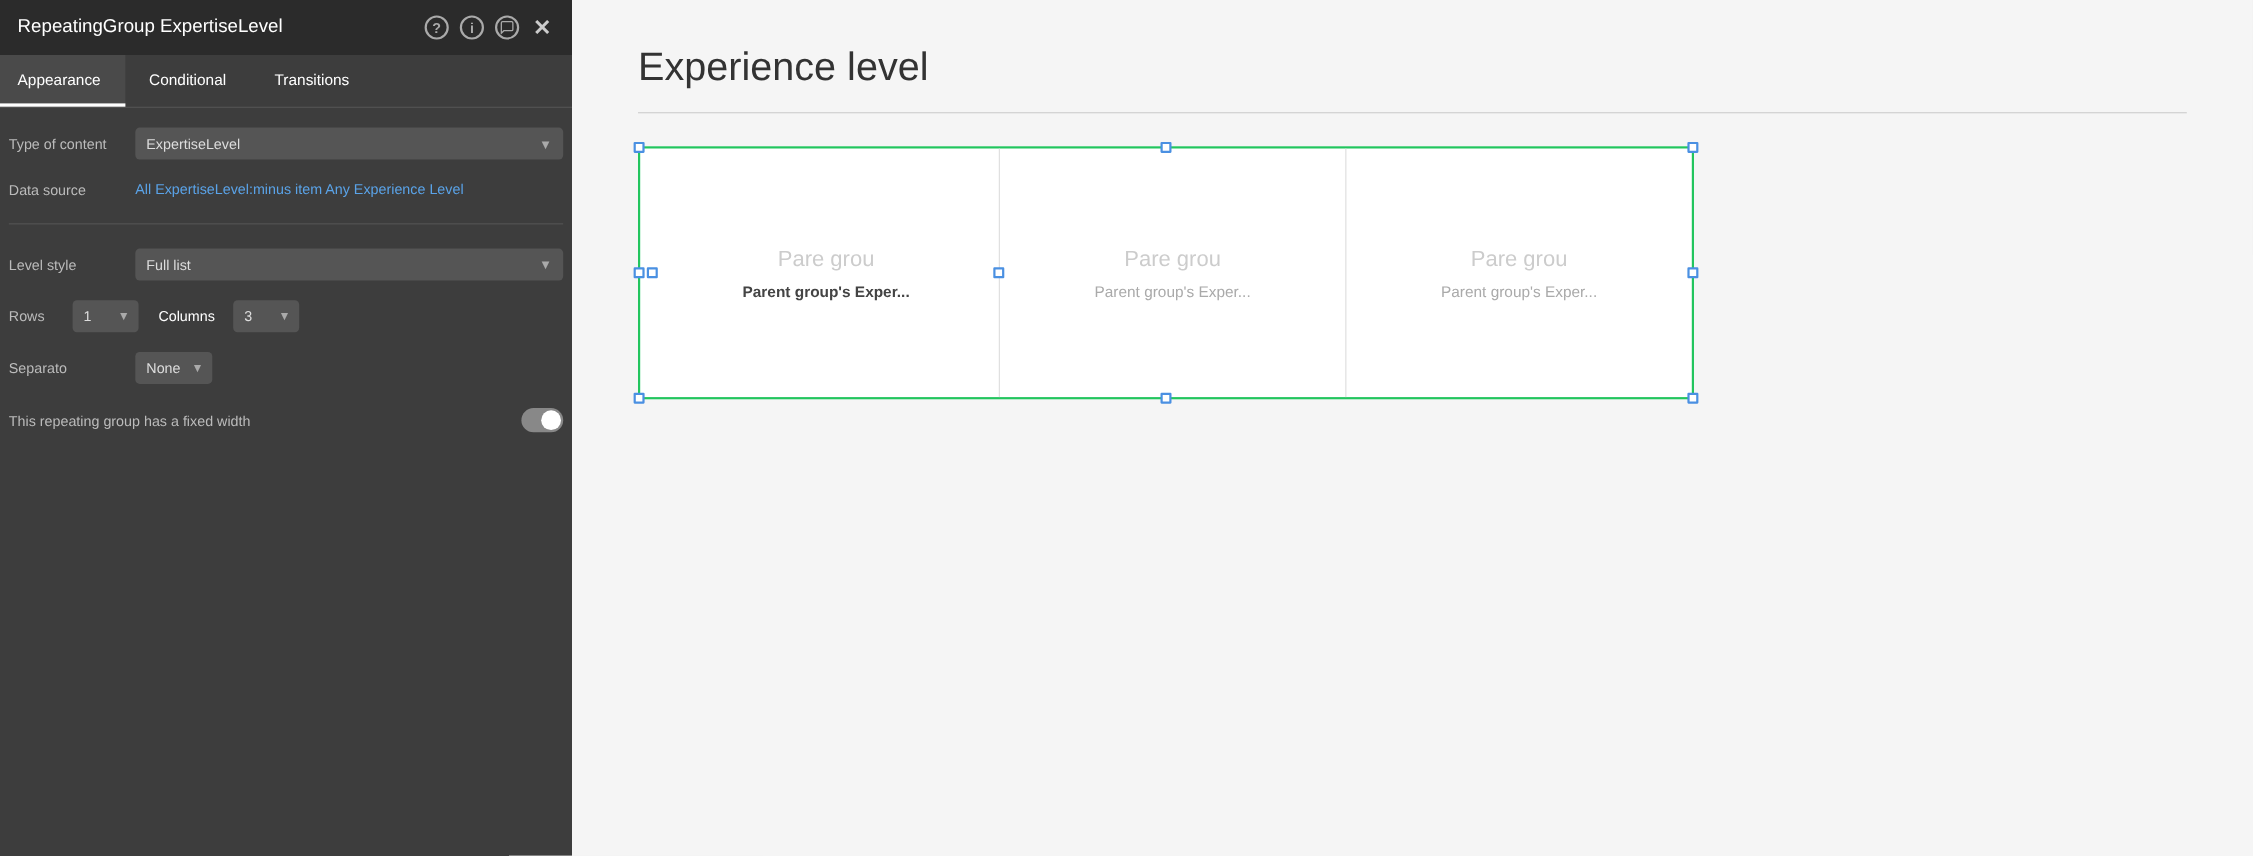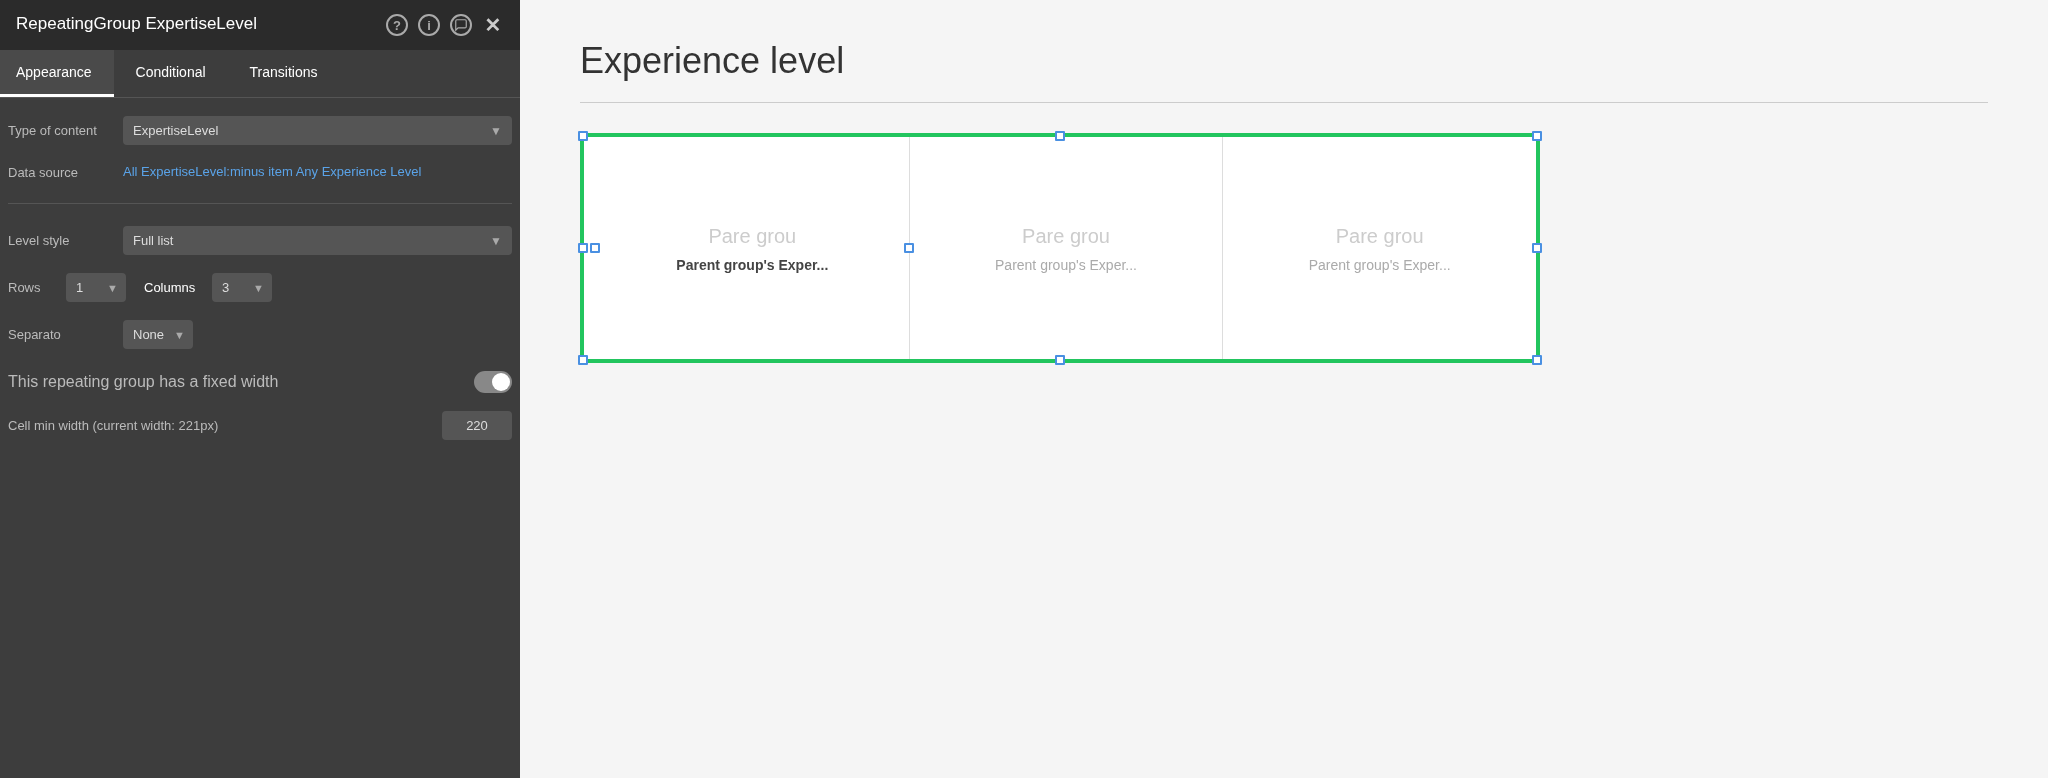--- a/index.html
+++ b/index.html
@@ -212,21 +212,21 @@
     
     .fixed-width-row {
       display: flex;
       align-items: center;
       justify-content: space-between;
       margin-top: 4px;
     }
 
     .fixed-width-label {
       color: #bbb;
-      font-size: 16px;
+      font-size: 13px;
     }
 
     
     .toggle {
       width: 38px;
       height: 22px;
       background: #888;
       border-radius: 11px;
       position: relative;
       cursor: pointer;
@@ -285,21 +285,21 @@
     }
 
     .canvas-divider {
       height: 1px;
       background: #ccc;
       margin-bottom: 30px;
     }
 
     
     .rg-container {
-      border: 4px solid #22c55e;
+      border: 2px solid #22c55e;
       position: relative;
       display: flex;
       flex-direction: row;
       background: #fff;
       width: 960px;
       height: 230px;
       padding-left: 12px;
     }
 
     
@@ -446,24 +446,20 @@
         </select>
         <span class="select-arrow">▼</span>
       </div>
     </div>
 
     <div class="fixed-width-row">
       <span class="fixed-width-label">This repeating group has a fixed width</span>
       <div class="toggle"></div>
     </div>
 
-    <div class="cell-min-row">
-      <span class="cell-min-label">Cell min width (current width: 221px)</span>
-      <input class="cell-min-input" type="text" value="220" style="">
-    </div>
 
   </div>
 </div>
 
 <div class="right-canvas">
   <div class="canvas-title">Experience level</div>
   <div class="canvas-divider"></div>
 
   <div class="rg-container">
 

